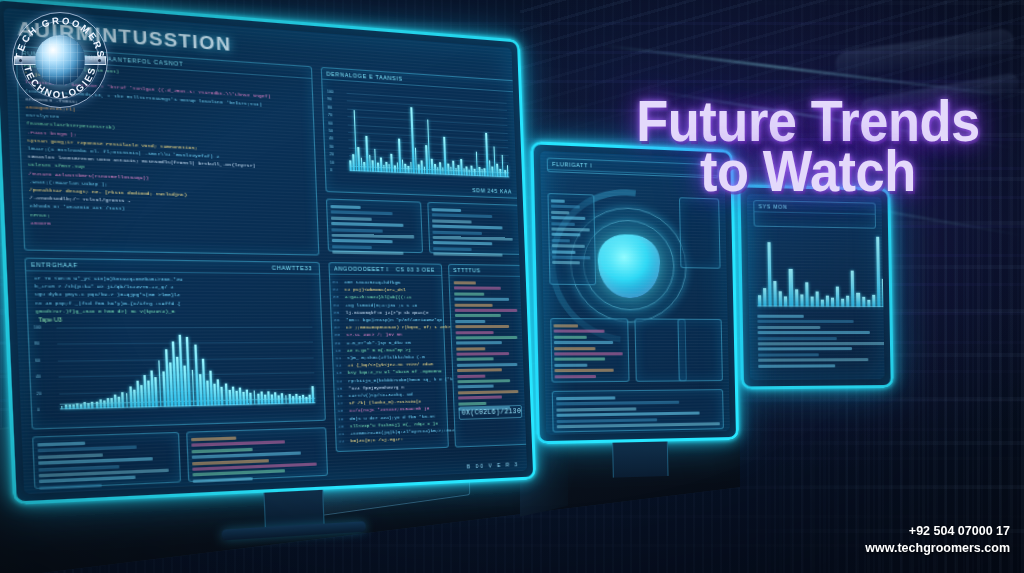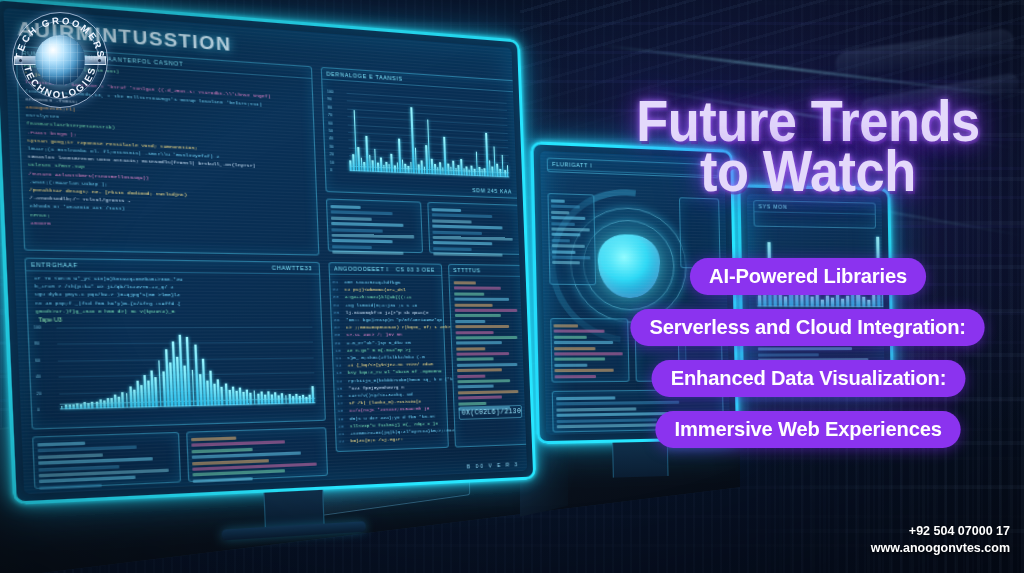--- a/index.html
+++ b/index.html
@@ -796,25 +796,19 @@
         <textPath href="#arcBottom" startOffset="50%" text-anchor="middle" side="right">TECHNOLOGIES</textPath>
       </text>
     </svg>
   </div>
 
   <div id="headline">
     <span>Future Trends</span>
     <span class="l2">to Watch</span>
   </div>
 
-  <div id="pill-list">
-      <div class="pill" style="background: rgb(139, 51, 239); color: rgb(255, 255, 255);">AI-Powered Libraries</div>
-      <div class="pill" style="background: rgb(139, 51, 239); color: rgb(255, 255, 255);">Serverless and Cloud Integration:</div>
-      <div class="pill" style="background: rgb(139, 51, 239); color: rgb(255, 255, 255);">Enhanced Data Visualization:</div>
-      <div class="pill" style="background: rgb(139, 51, 239); color: rgb(255, 255, 255);">Immersive Web Experiences</div>
-    </div>
 
   <div id="contact">
     <div>+92 504 07000 17</div>
-    <div>www.anoogonvtes.com</div>
+    <div>www.techgroomers.com</div>
   </div>
 
 </div>
 
 </body></html>

